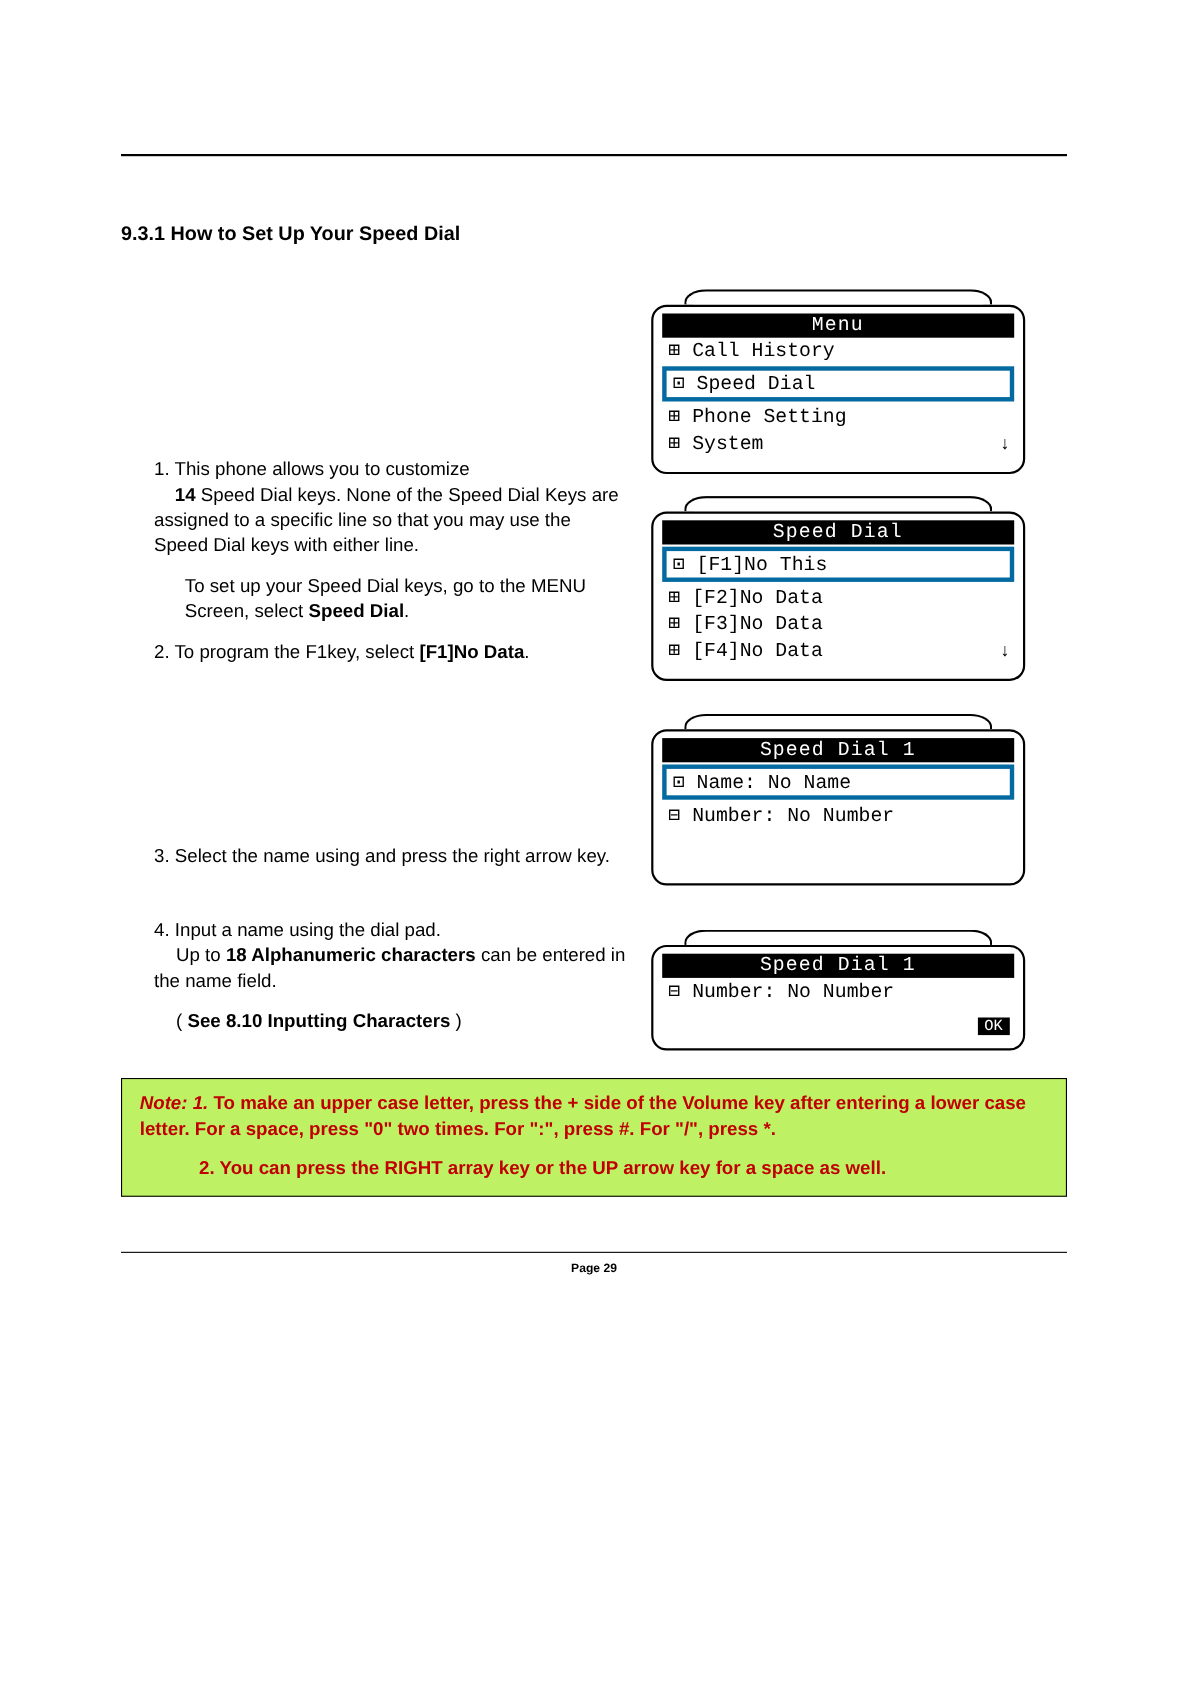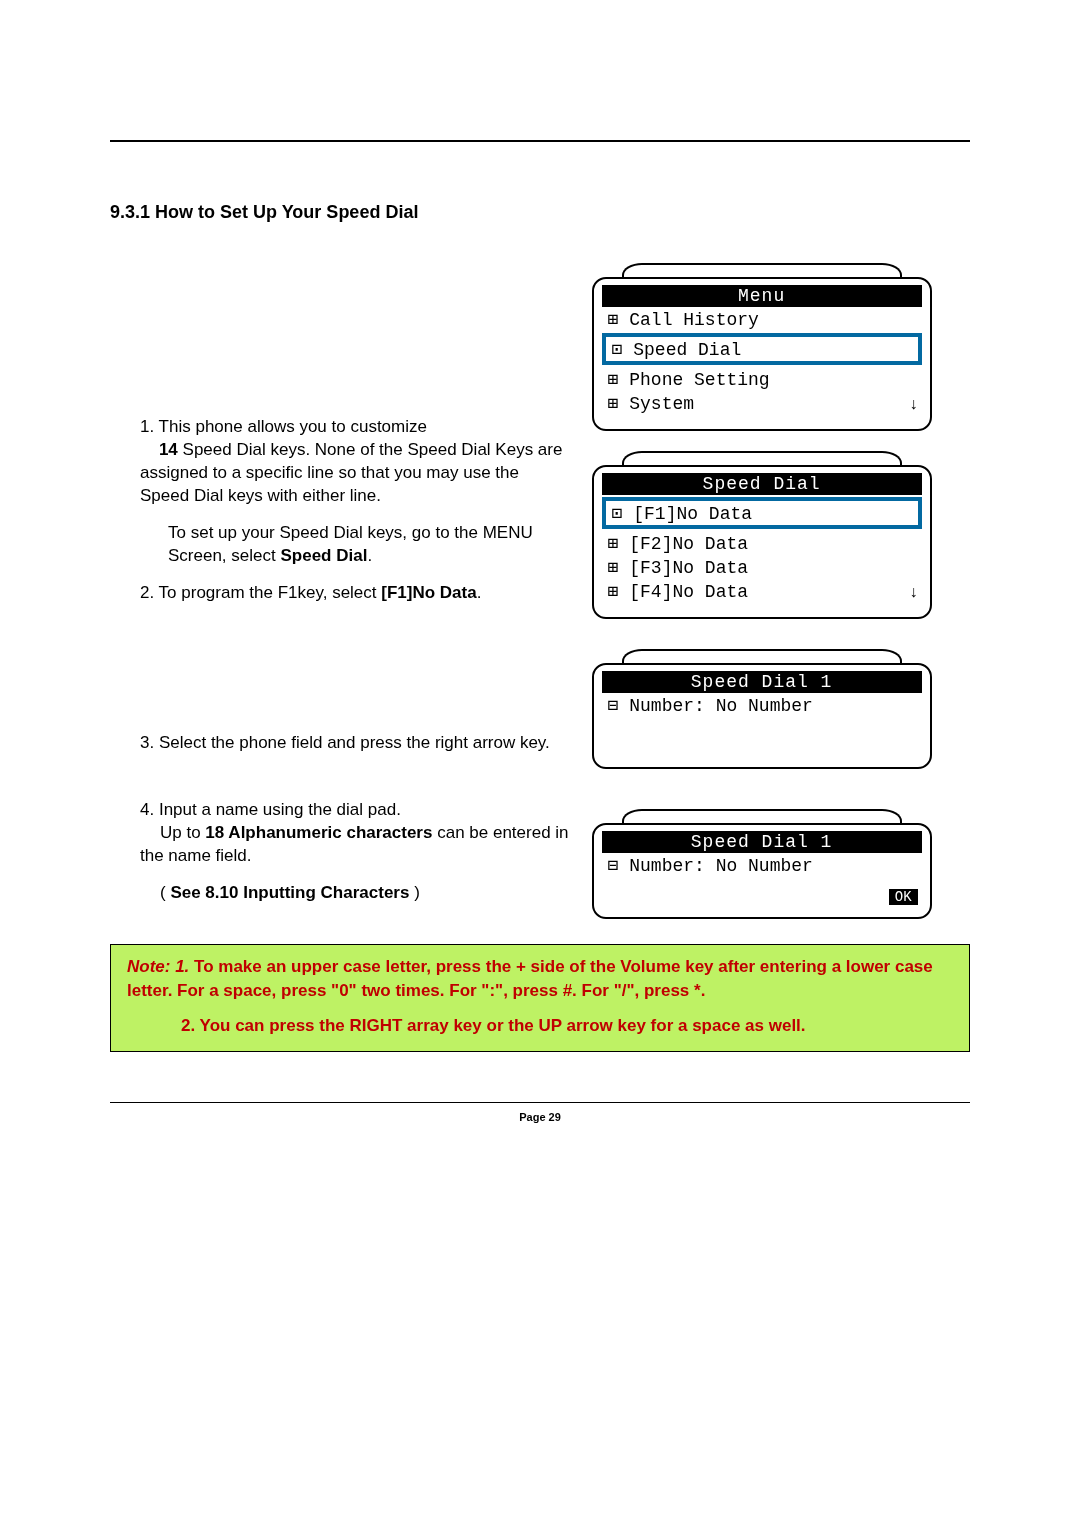--- a/index.html
+++ b/index.html
@@ -154,42 +154,43 @@
             <div class="lcd-line">⊞ System</div>
             <div class="lcd-arrow">↓</div>
           </div>
         </div>
         <div style="height:20px;"></div>
 
         <div class="lcd-outer">
           <div class="lcd-tab"></div>
           <div class="lcd-body">
             <div class="lcd-title">Speed Dial</div>
-            <div class="lcd-line lcd-selected">⊡ [F1]No Data</div>
+            <div class="lcd-line lcd-selected">⊡ [F1]No This</div>
             <div class="lcd-line">⊞ [F2]No Data</div>
             <div class="lcd-line">⊞ [F3]No Data</div>
             <div class="lcd-line">⊞ [F4]No Data</div>
             <div class="lcd-arrow">↓</div>
           </div>
         </div>
       </div>
     </div>
   </div>
 
   <div class="row" style="margin-top:30px;">
     <div class="text-col">
       <p>
-        <span>3.</span><span> Select the phone field and press the right arrow key.</span>
+        <span>3.</span><span> Select the name using and press the right arrow key.</span>
       </p>
     </div>
     <div class="fig-col">
       <div class="lcd-outer">
         <div class="lcd-tab"></div>
         <div class="lcd-body" style="padding-bottom:50px;">
           <div class="lcd-title">Speed Dial 1</div>
+          <div class="lcd-line lcd-selected">⊡ Name: No Name</div>
           <div class="lcd-line">⊟ Number: No Number</div>
         </div>
       </div>
     </div>
   </div>
 
   <div class="row" style="margin-top:30px;">
     <div class="text-col">
       <p>
         <span>4</span><span>. Input a name using the dial pad.</span><br>

